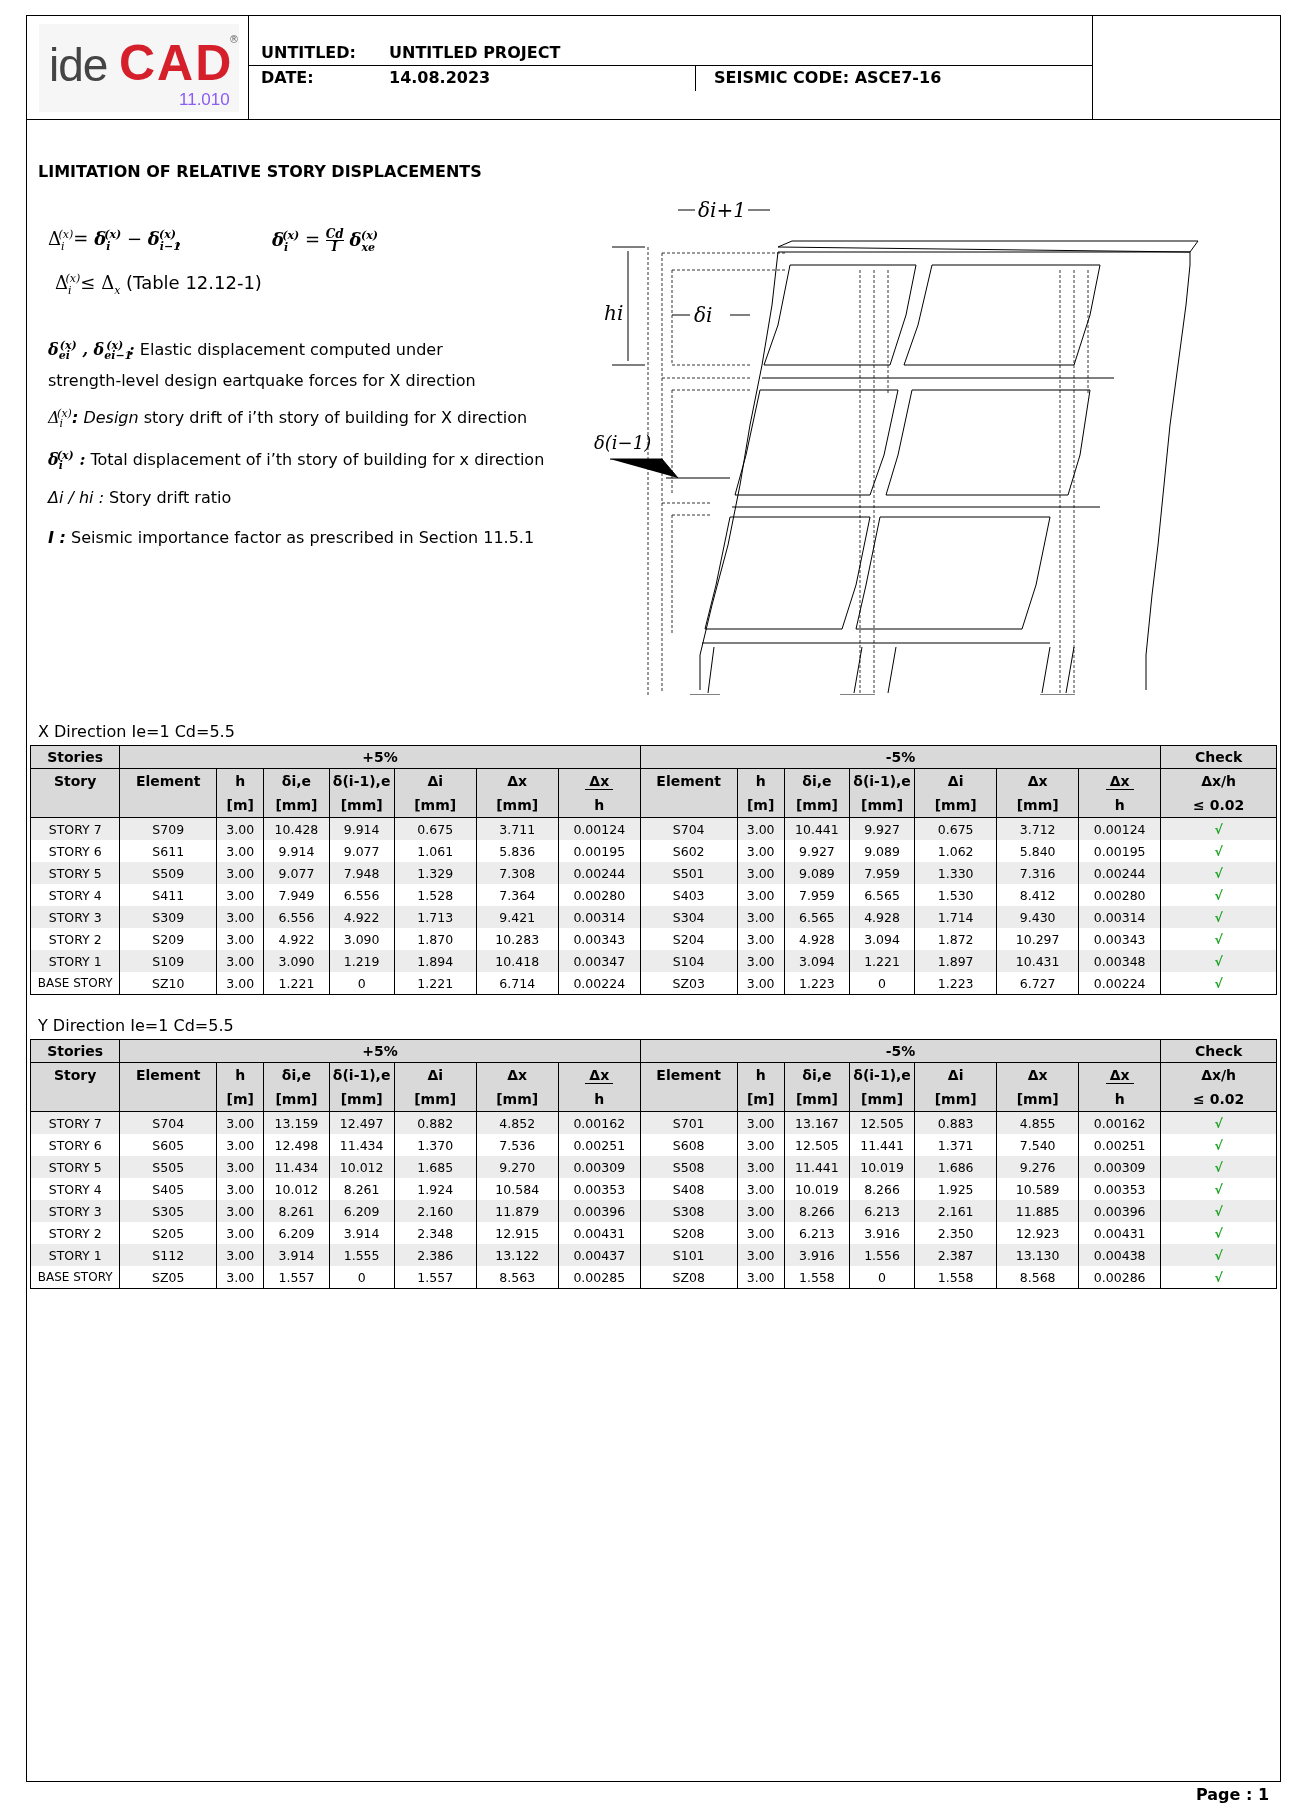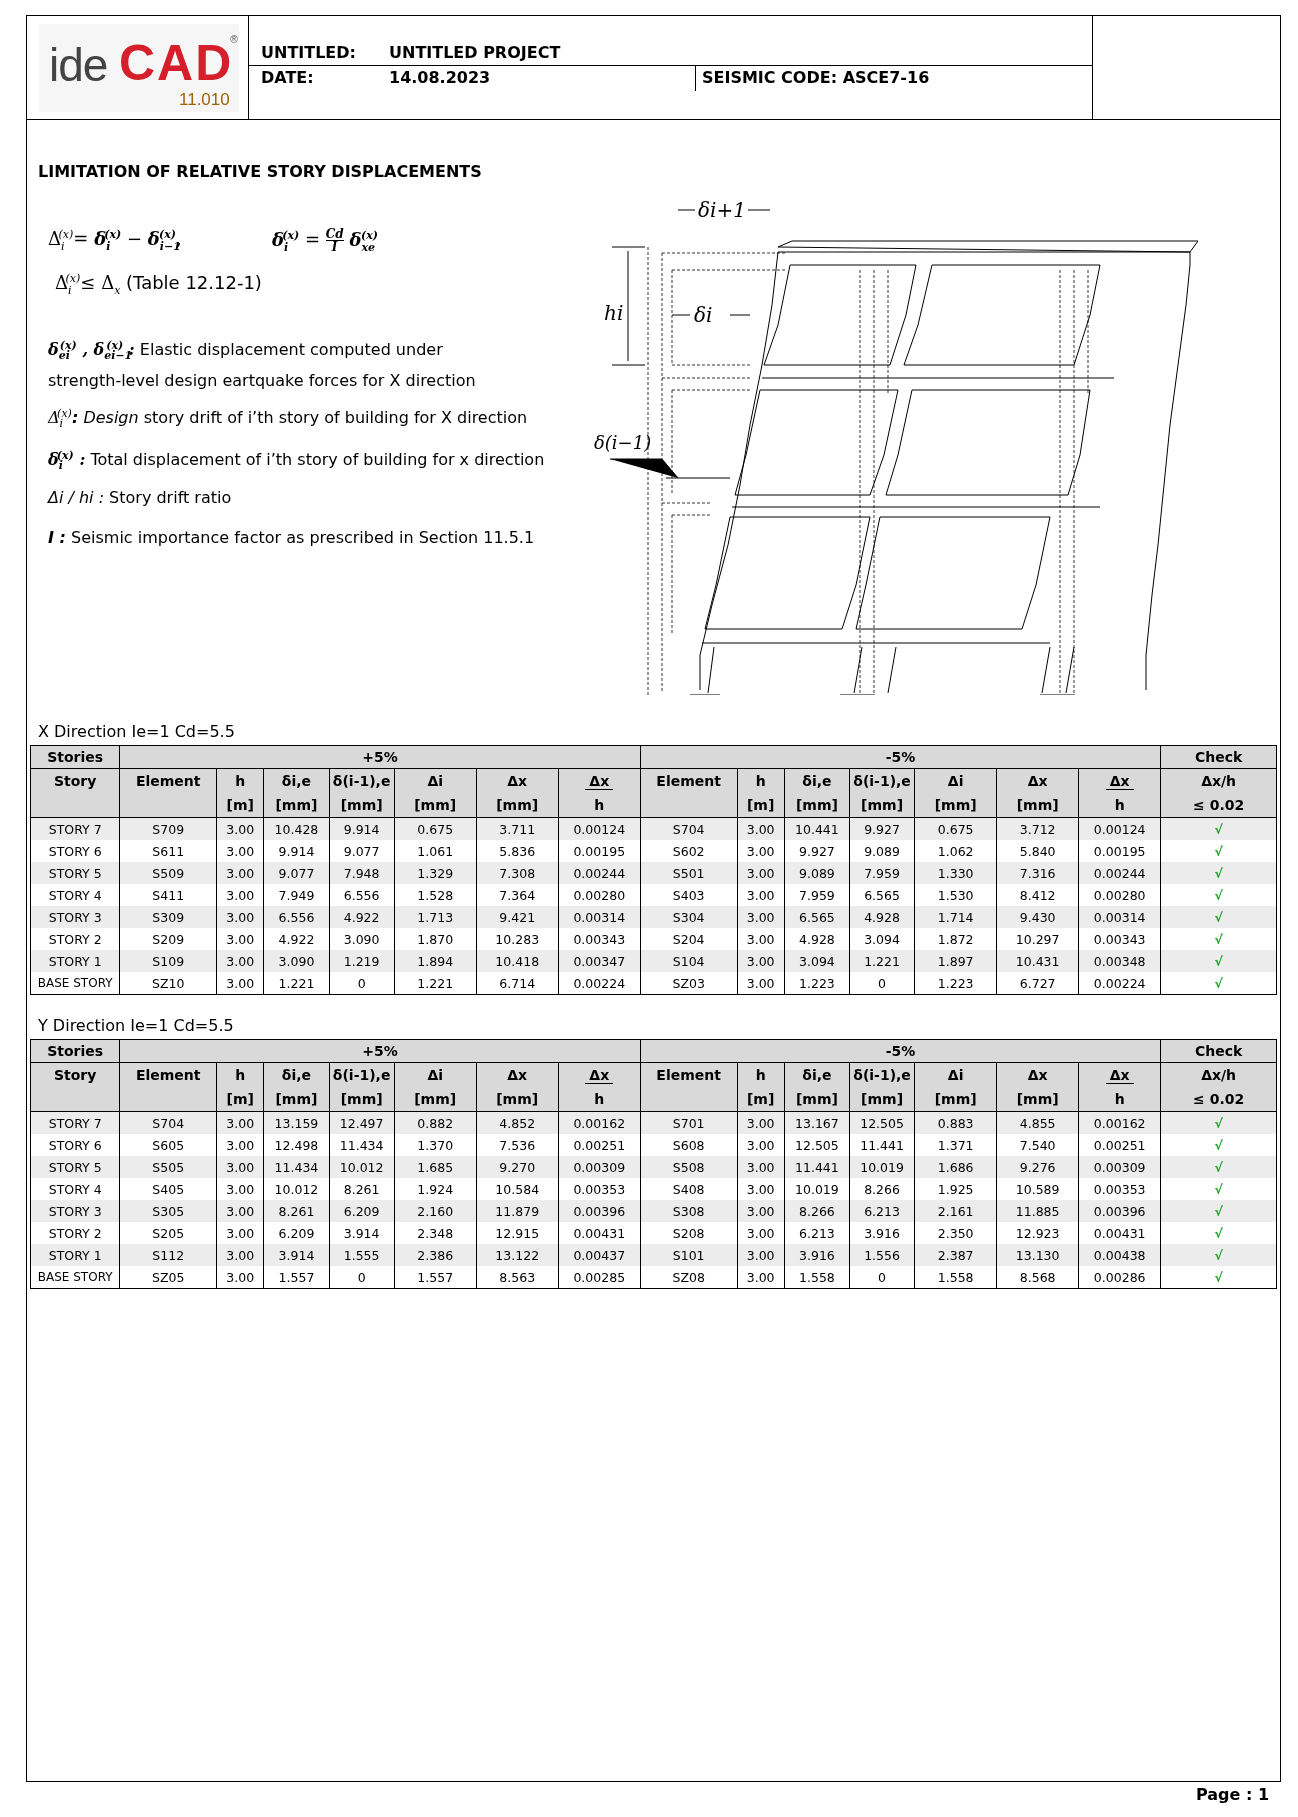--- a/index.html
+++ b/index.html
@@ -3,27 +3,27 @@
 <meta charset="utf-8">
 <style>
   html, body { margin:0; padding:0; background:#fff; }
   body { width:1298px; height:1817px; position:relative; font-family:"DejaVu Sans", sans-serif; color:#000; overflow:hidden; }
   .hdr { position:absolute; left:26px; top:15px; width:1255px; height:105px; border:1.5px solid #000; box-sizing:border-box; }
   .logo { position:absolute; left:0; top:0; width:222px; height:103px; border-right:1.5px solid #000; box-sizing:border-box; }
   .logo-inner { position:absolute; left:12px; top:8px; width:200px; height:88px; background:#f6f6f6; }
   .logo-ide { position:absolute; left:10px; top:14px; font-family:"Liberation Sans", sans-serif; font-size:46px; color:#444; letter-spacing:-1px; }
   .logo-cad { position:absolute; left:80px; top:10px; font-family:"Liberation Sans", sans-serif; font-size:50px; font-weight:bold; color:#d51f2b; letter-spacing:2px; }
   .logo-reg { position:absolute; left:190px; top:10px; font-size:10px; color:#666; }
-  .logo-ver { position:absolute; left:140px; top:66px; font-family:"Liberation Sans", sans-serif; font-size:17px; color:#a16207; }
+  .logo-ver { position:absolute; left:140px; top:66px; font-family:"Liberation Sans", sans-serif; font-size:17px; color:#8b5cf6; }
   .hdr-mid { position:absolute; left:222px; top:0; width:844px; height:103px; border-right:1.5px solid #000; box-sizing:border-box; }
   .hrow { position:absolute; left:0; width:100%; height:25px; border-bottom:1.5px solid #000; box-sizing:border-box; font-weight:bold; font-size:16px; line-height:24px; }
   .hrow:last-child { border-bottom:none; }
   .hlbl { position:absolute; left:12px; }
   .hval { position:absolute; left:140px; }
-  .hsplit { position:absolute; left:446px; top:0; height:100%; border-left:1.5px solid #000; padding-left:6px; }
+  .hsplit { position:absolute; left:446px; top:0; height:100%; border-left:1.5px solid #000; padding-left:18px; }
   .page-frame { position:absolute; left:26px; top:120px; width:1255px; height:1662px; border:1.5px solid #000; border-top:none; box-sizing:border-box; }
   .title { position:absolute; left:38px; top:162px; font-weight:bold; font-size:16px; }
   .formula { position:absolute; font-family:"DejaVu Serif", serif; font-size:18px; }
   .it { font-style:italic; }
   .b { font-weight:bold; }
   sup, sub { font-size:11px; }
   .def { position:absolute; left:48px; font-size:16px; line-height:24px; }
   .diagram { position:absolute; left:590px; top:195px; width:620px; height:500px; }
   .sec-title { position:absolute; left:38px; font-weight:normal; font-size:16px; }
   table.dt { position:absolute; left:30px; width:1247px; border-collapse:collapse; font-size:12.5px; table-layout:fixed; }

